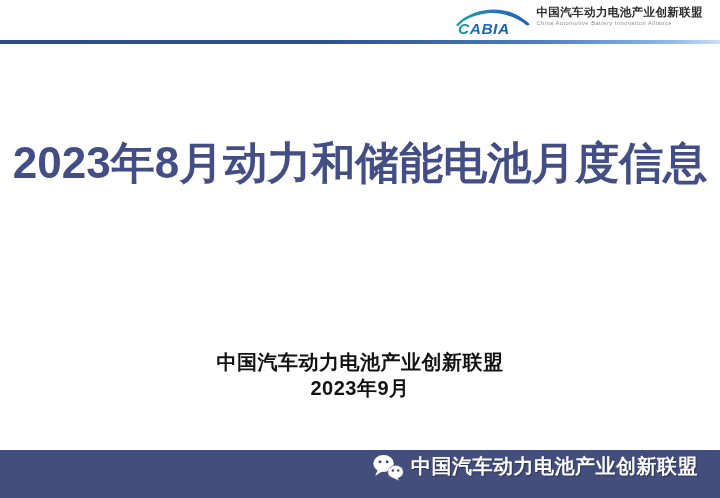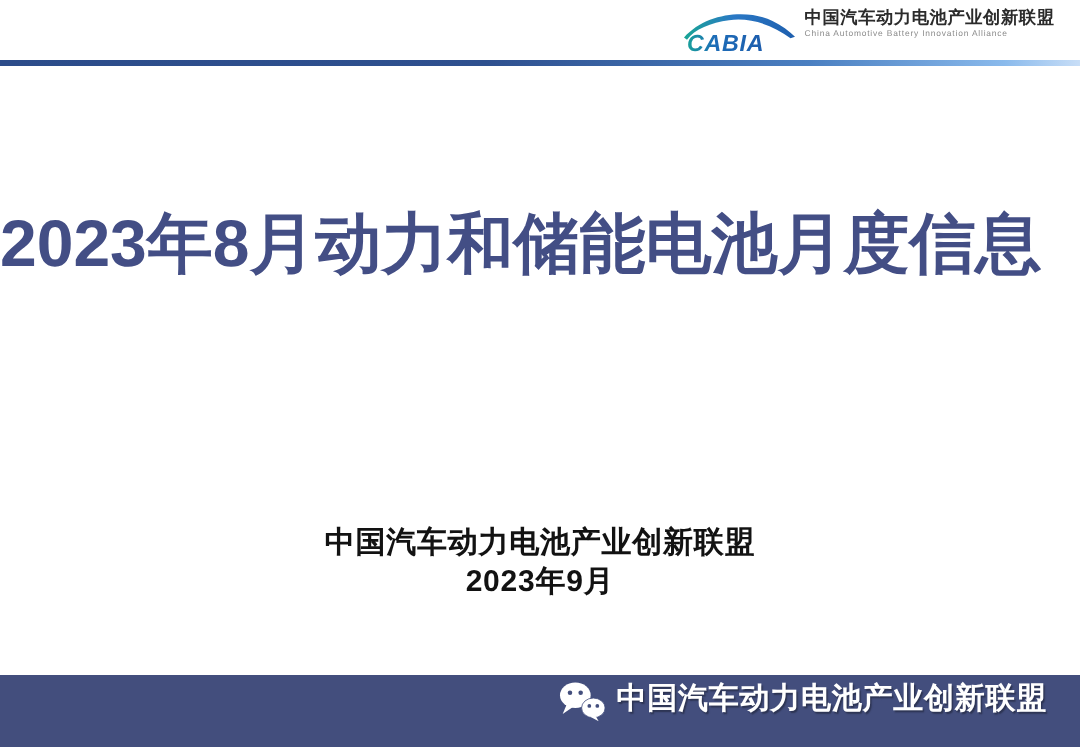--- a/index.html
+++ b/index.html
@@ -51,21 +51,21 @@
     height: 3.5px;
     background: linear-gradient(to right, #2c4c8a 0%, #2e508f 45%, #4a7fc1 75%, #8abaec 93%, #c8def7 100%);
   }
 
   
   .title {
     position: absolute;
     top: 138px;
     left: 0; right: 0;
     margin: 0;
-    text-align: left;
+    text-align: center;
     font-size: 44px;
     font-weight: bold;
     color: #434e85;
     letter-spacing: 0px;
     line-height: 50px;
     white-space: nowrap;
   }
   .byline {
     position: absolute;
     top: 349px;

